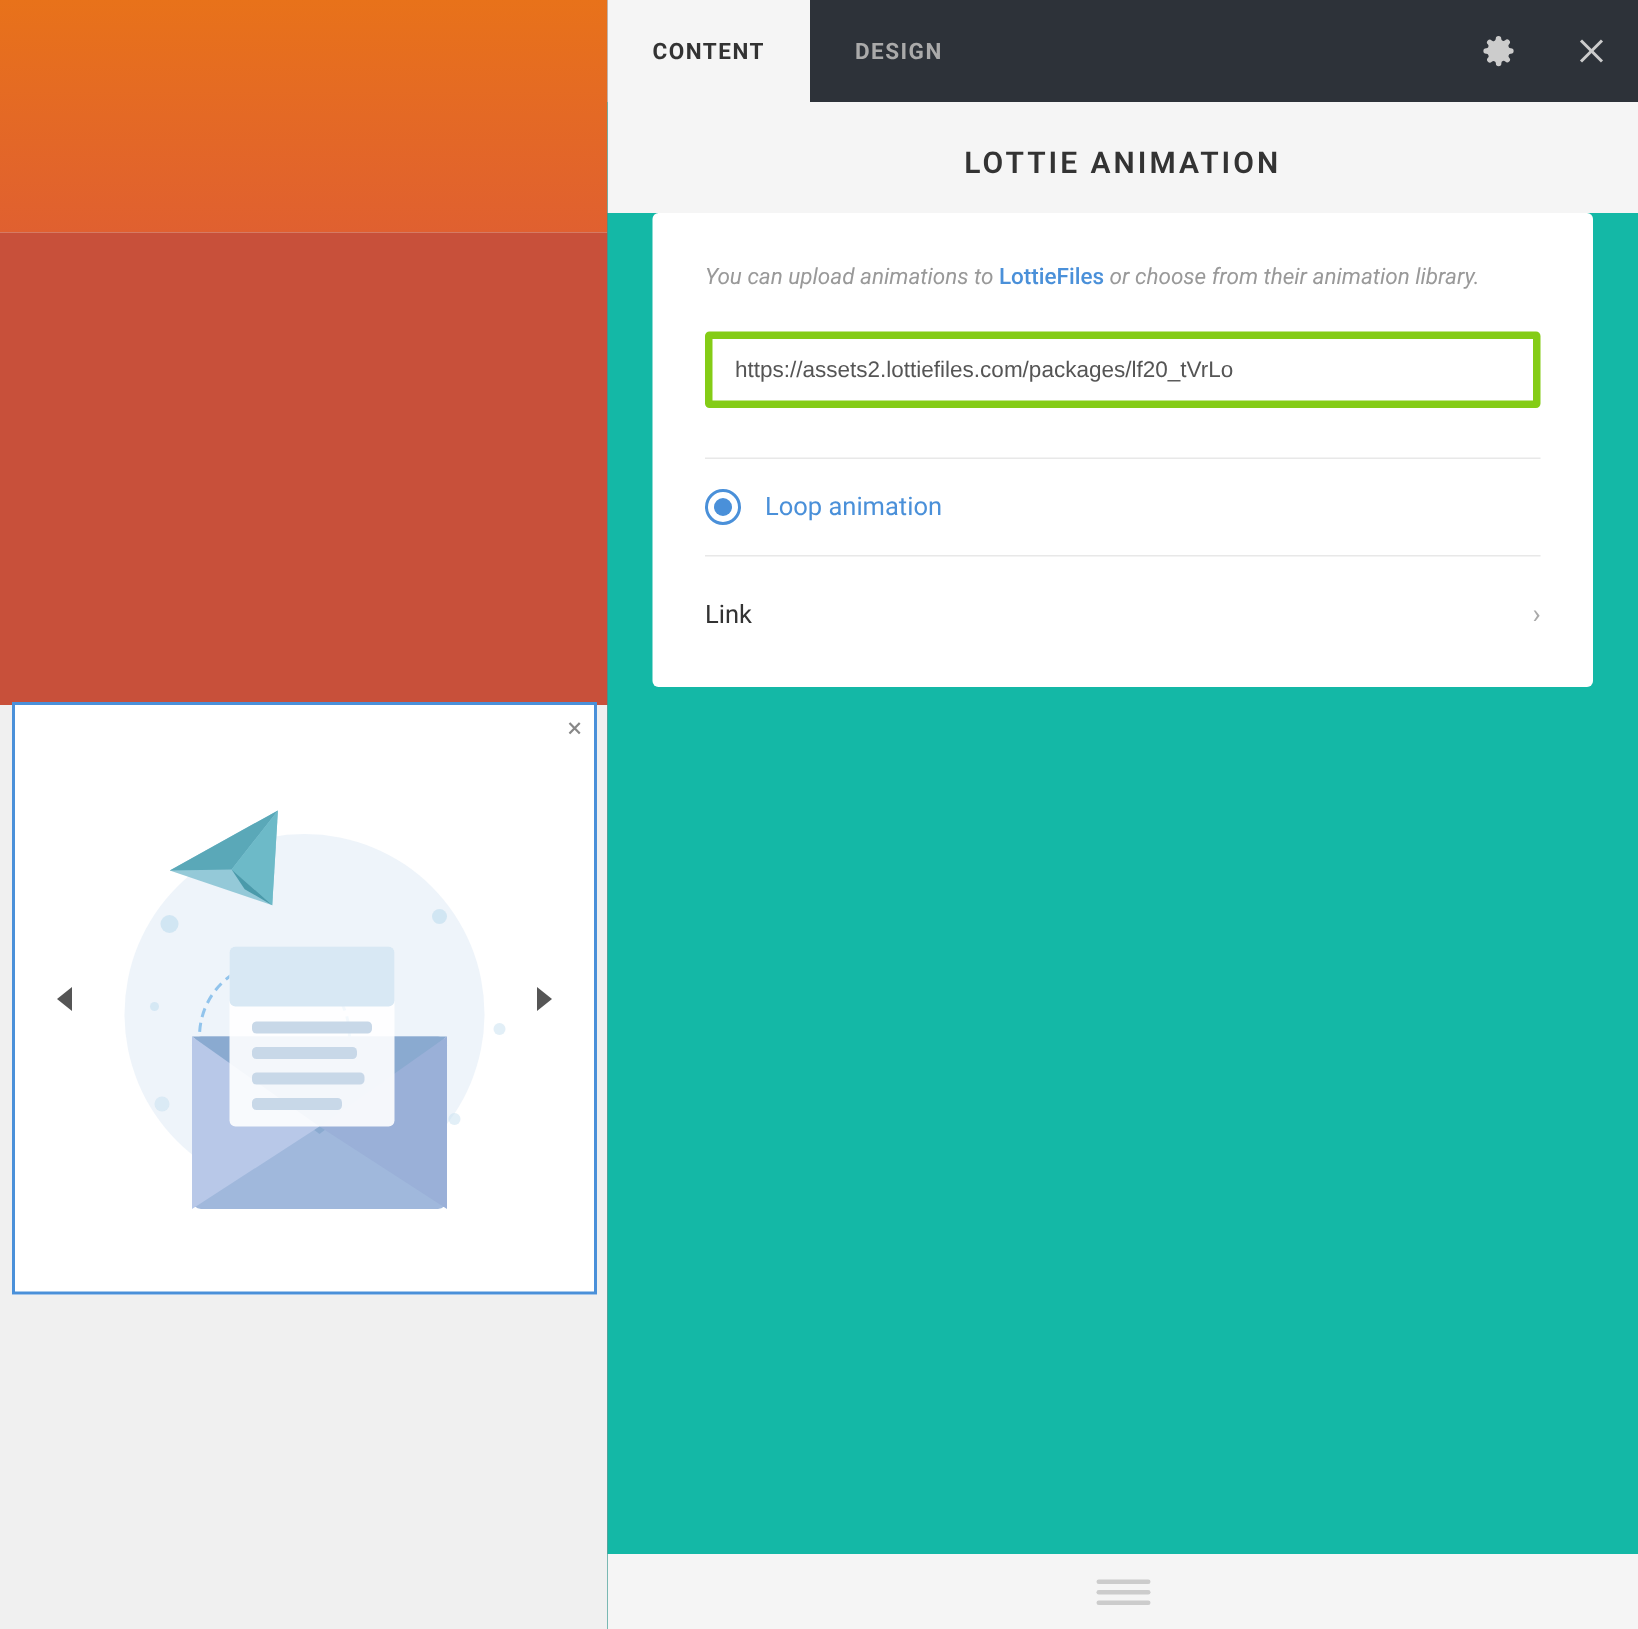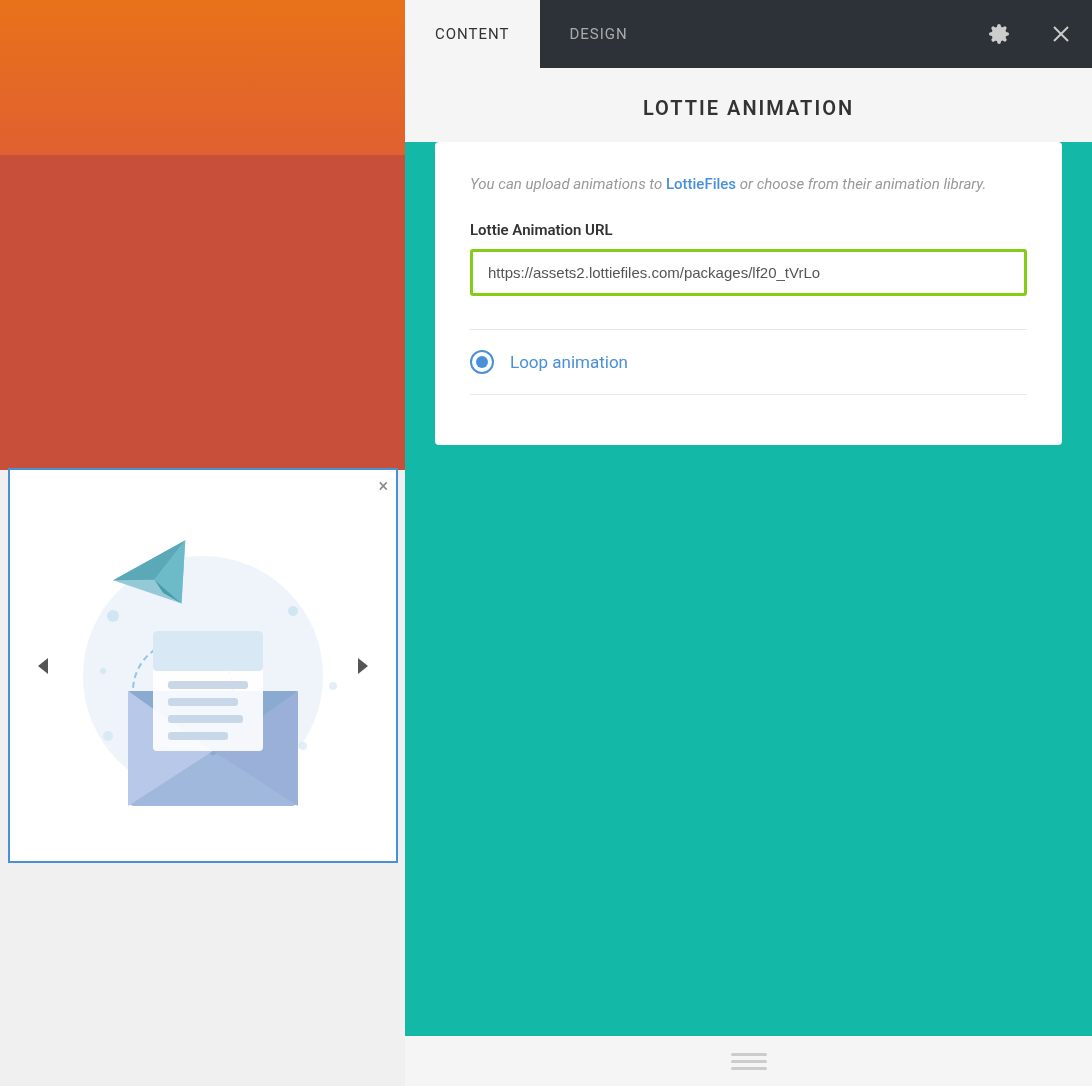--- a/index.html
+++ b/index.html
@@ -136,21 +136,21 @@
       border-bottom: none;
       flex-shrink: 0;
     }
 
     .tab {
       padding: 0 30px;
       display: flex;
       align-items: center;
       justify-content: center;
       font-size: 15px;
-      font-weight: 400;
+      font-weight: 700;
       letter-spacing: 1px;
       cursor: pointer;
       color: #aaa;
     }
 
     .tab.active {
       background: #f5f5f5;
       color: #333;
     }
 
@@ -223,21 +223,21 @@
 
     .field-label {
       font-size: 15px;
       font-weight: 600;
       color: #333;
       margin-bottom: 10px;
     }
 
     .url-input {
       width: 100%;
-      border: 3px solid #84cc16;
+      border: 5px solid #84cc16;
       border-radius: 3px;
       padding: 12px 15px;
       font-size: 15px;
       color: #555;
       outline: none;
       margin-bottom: 25px;
     }
 
     .divider {
       border: none;
@@ -442,39 +442,42 @@
     </div>
 
     <div class="content-card">
 
       
       <p class="upload-hint">
         <span>You can upload animations to </span><a class="lottie-link">LottieFiles</a><span> or choose from their animation library.</span>
       </p>
 
       
-      <div class="field-label">Lottie Animation URL</div>
       <input class="url-input" type="text" value="https://assets2.lottiefiles.com/packages/lf20_tVrLo" style="">
 
       <hr class="divider">
 
       
       <div class="radio-group">
 
         <div class="radio-item">
           <div class="radio-circle selected"></div>
           <span class="radio-label selected">Loop animation</span>
         </div>
 
 
       </div>
 
       <hr class="divider2">
 
       
+      <div class="link-row">
+        <span class="link-label">Link</span>
+        <span class="chevron-right">›</span>
+      </div>
 
     </div>
 
     <div style="flex:1;"></div>
 
     <div class="bottom-bar">
       <div class="drag-handle">
         <div class="drag-handle-line"></div>
         <div class="drag-handle-line"></div>
         <div class="drag-handle-line"></div>

